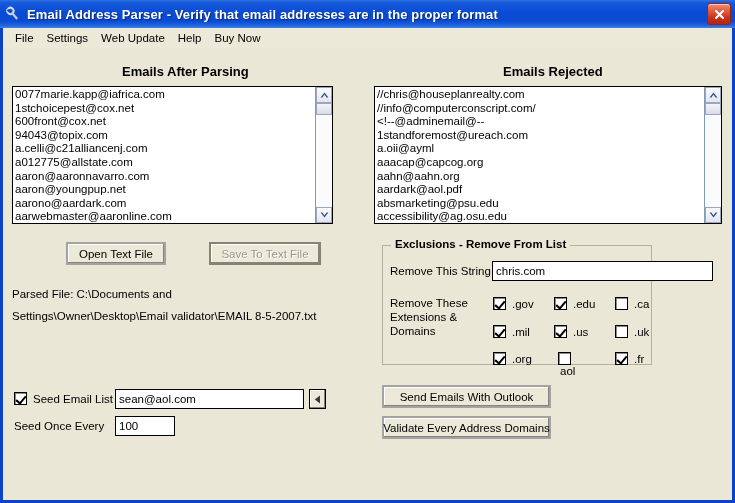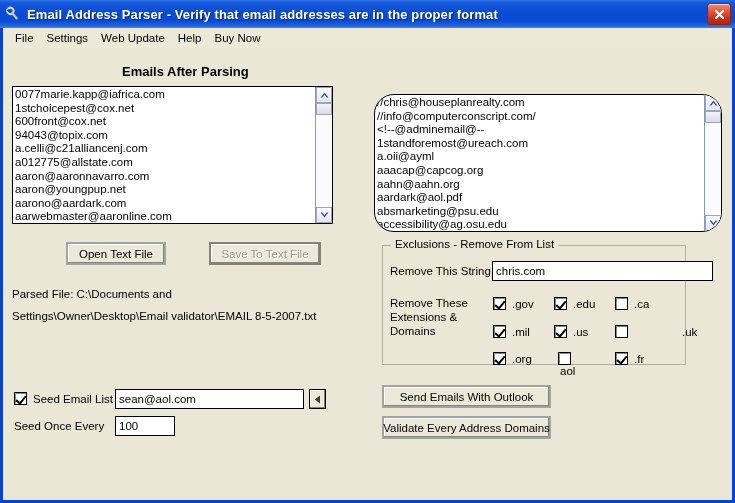--- a/index.html
+++ b/index.html
@@ -335,22 +335,23 @@
           <div class="sb-thumb"></div>
         </div>
         <div class="sb-btn sb-down">
           <svg width="9" height="6" viewBox="0 0 9 6">
               <path d="M4.5 5.4 L0.6 0.6 L2.4 0.6 L4.5 3.4 L6.6 0.6 L8.4 0.6 Z" fill="#2a4f8f"></path>
             </svg>
         </div>
       </div>
     </div>
 
-
-    <div class="listbox" style="left:371px; top:46px; width:348px; height:138px;border-radius:20px;">
+    <div class="hdr" style="left:500px; top:16px;">Emails Rejected</div>
+
+    <div class="listbox" style="left:371px; top:38px; width:348px; height:138px;">
       <div class="list-items">
         <div class="list-item">//chris@houseplanrealty.com</div>
         <div class="list-item">//info@computerconscript.com/</div>
         <div class="list-item">&lt;!--@adminemail@--</div>
         <div class="list-item">1standforemost@ureach.com</div>
         <div class="list-item">a.oii@ayml</div>
         <div class="list-item">aaacap@capcog.org</div>
         <div class="list-item">aahn@aahn.org</div>
         <div class="list-item">aardark@aol.pdf</div>
         <div class="list-item">absmarketing@psu.edu</div>
@@ -372,21 +373,21 @@
         </div>
       </div>
     </div>
 
     <div class="btn" style="left:63px; top:194px; width:100px; height:23px;">Open Text File</div>
 
     <div class="btn disabled" style="left:206px; top:194px; width:112px; height:23px;">Save To Text File</div>
 
     <div class="parsed-file" style="left:9px; top:235px;">Parsed File: C:\Documents and Settings\Owner\Desktop\Email validator\EMAIL 8-5-2007.txt</div>
 
-    <div class="groupbox" style="left:379px; top:197px; width:304px; height:120px;">
+    <div class="groupbox" style="left:379px; top:197px; width:270px; height:120px;font-weight:bold;">
       <div class="groupbox-title">Exclusions - Remove From List</div>
     </div>
 
     <div class="lbl" style="left:387px; top:217px;">Remove This String</div>
 
     <div class="textbox" style="left:489px; top:213px; width:221px; height:20px;" placeholder="">chris.com</div>
 
     <div class="lbl" style="left:387px; top:249px;">Remove These</div>
     <div class="lbl" style="left:387px; top:263px;">Extensions &amp;</div>
     <div class="lbl" style="left:387px; top:277px;">Domains</div>
@@ -405,21 +406,21 @@
     </div>
 
     <div class="cb-row" style="left:490px; top:277px;">
       <span class="cb-box checked"></span>
       <span class="cb-label">.mil</span>
     </div>
     <div class="cb-row" style="left:551px; top:277px;">
       <span class="cb-box checked"></span>
       <span class="cb-label">.us</span>
     </div>
-    <div class="cb-row" style="left:612px; top:277px;gap:48px;">
+    <div class="cb-row" style="left:612px; top:277px;">
       <span class="cb-box"></span>
       <span class="cb-label">.uk</span>
     </div>
 
     <div class="cb-row" style="left:490px; top:304px;">
       <span class="cb-box checked"></span>
       <span class="cb-label">.org</span>
     </div>
     <div class="cb-row" style="left:551px; top:304px;flex-direction:column;">
       <span class="cb-box"></span>

